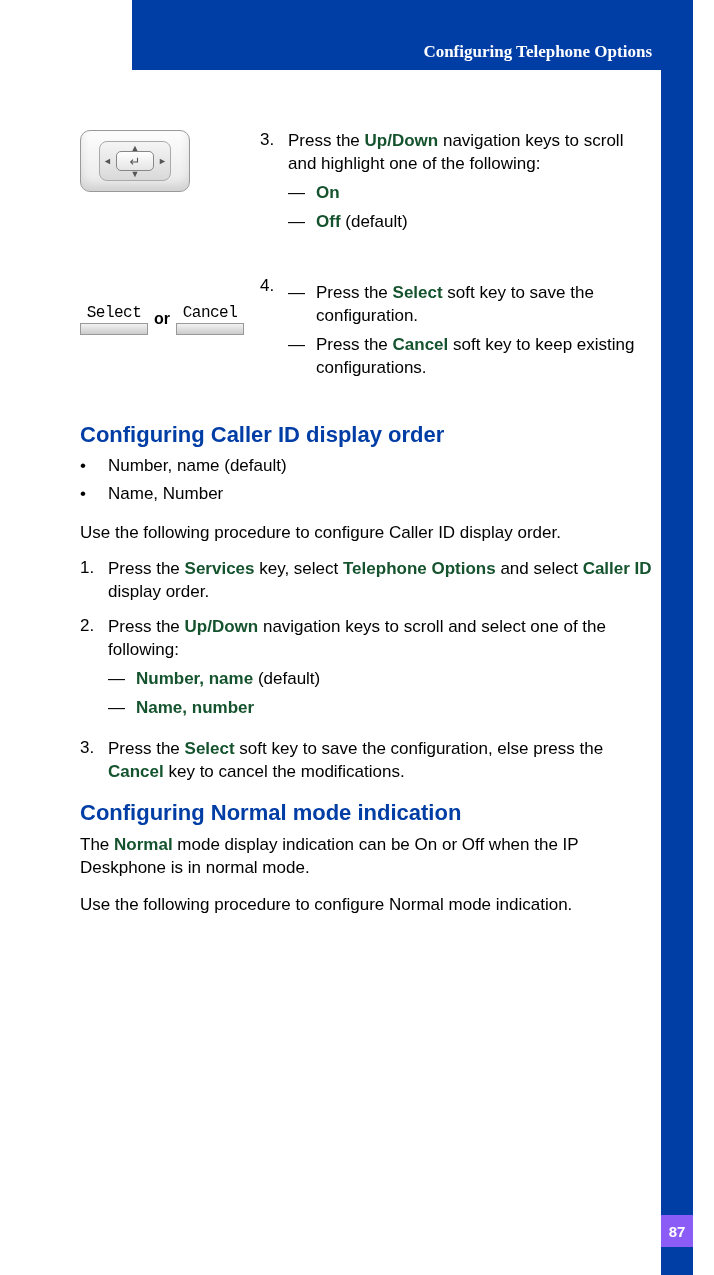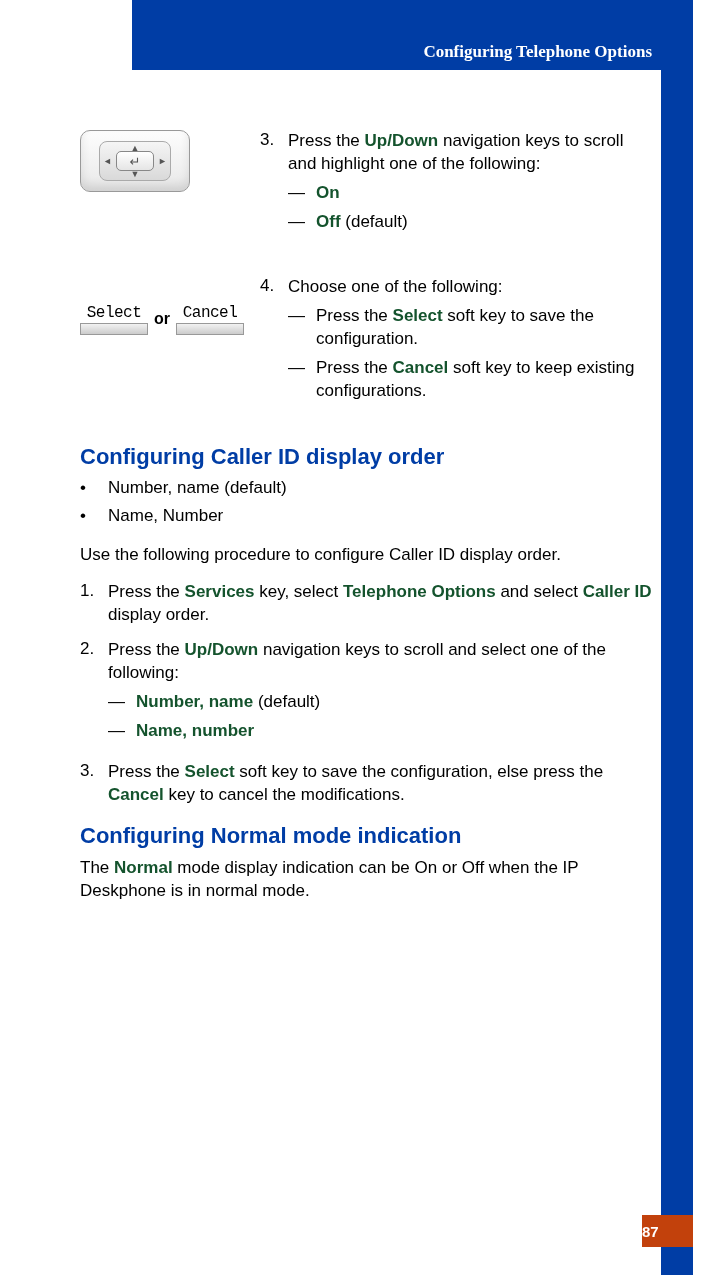--- a/index.html
+++ b/index.html
@@ -34,25 +34,26 @@
     top: 0;
     right: 21px;
     width: 32px;
     height: 1275px;
     background: #003DA5;
   }
   .page-num-box {
     position: absolute;
     bottom: 28px;
     right: 21px;
-    width: 51px;
+    width: 32px;
     height: 32px;
-    background: #c2410c;
-    display: flex;
-    align-items: center;
+    background: #8b5cf6;
+    display: flex;
+    align-items: center;
+    justify-content: center;
   }
   .page-num { color: #fff; font-weight: bold; font-size: 15px; }
   .content {
     position: absolute;
     top: 130px;
     left: 80px;
     width: 575px;
   }
   .step-row { display: flex; margin-bottom: 28px; }
   .step-left { width: 180px; flex-shrink: 0; padding-right: 10px; }
@@ -194,21 +195,20 @@
         <span class="softkey">
           <span class="softkey-label">Cancel</span>
           <span class="softkey-bar"></span>
         </span>
       </div>
     </div>
     <div class="step-right">
       <div class="num-item">
         <div class="num">4.</div>
         <div class="txt">
-          <span>Choose one of the following:</span>
           <div class="sub-dash">
             <div class="dash">—</div>
             <div class="stxt"><span>Press the </span><span class="bold-blue">Select</span><span> soft key to save the configuration.</span></div>
           </div>
           <div class="sub-dash">
             <div class="dash">—</div>
             <div class="stxt"><span>Press the </span><span class="bold-blue">Cancel</span><span> soft key to keep existing configurations.</span></div>
           </div>
         </div>
       </div>
@@ -248,14 +248,15 @@
       </div>
     </div>
     <div class="num-item">
       <div class="num">3.</div>
       <div class="txt"><span>Press the </span><span class="bold-blue">Select</span><span> soft key to save the configuration, else press the </span><span class="bold-blue">Cancel</span><span> key to cancel the modifications.</span></div>
     </div>
   </div>
 
   <div class="section-h">Configuring Normal mode indication</div>
   <div class="para"><span>The </span><span class="bold-blue">Normal</span><span> mode display indication can be On or Off when the IP Deskphone is in normal mode.</span></div>
+  <div class="para">Use the following procedure to configure Normal mode indication.</div>
 
 </div>
 
 </body></html>

